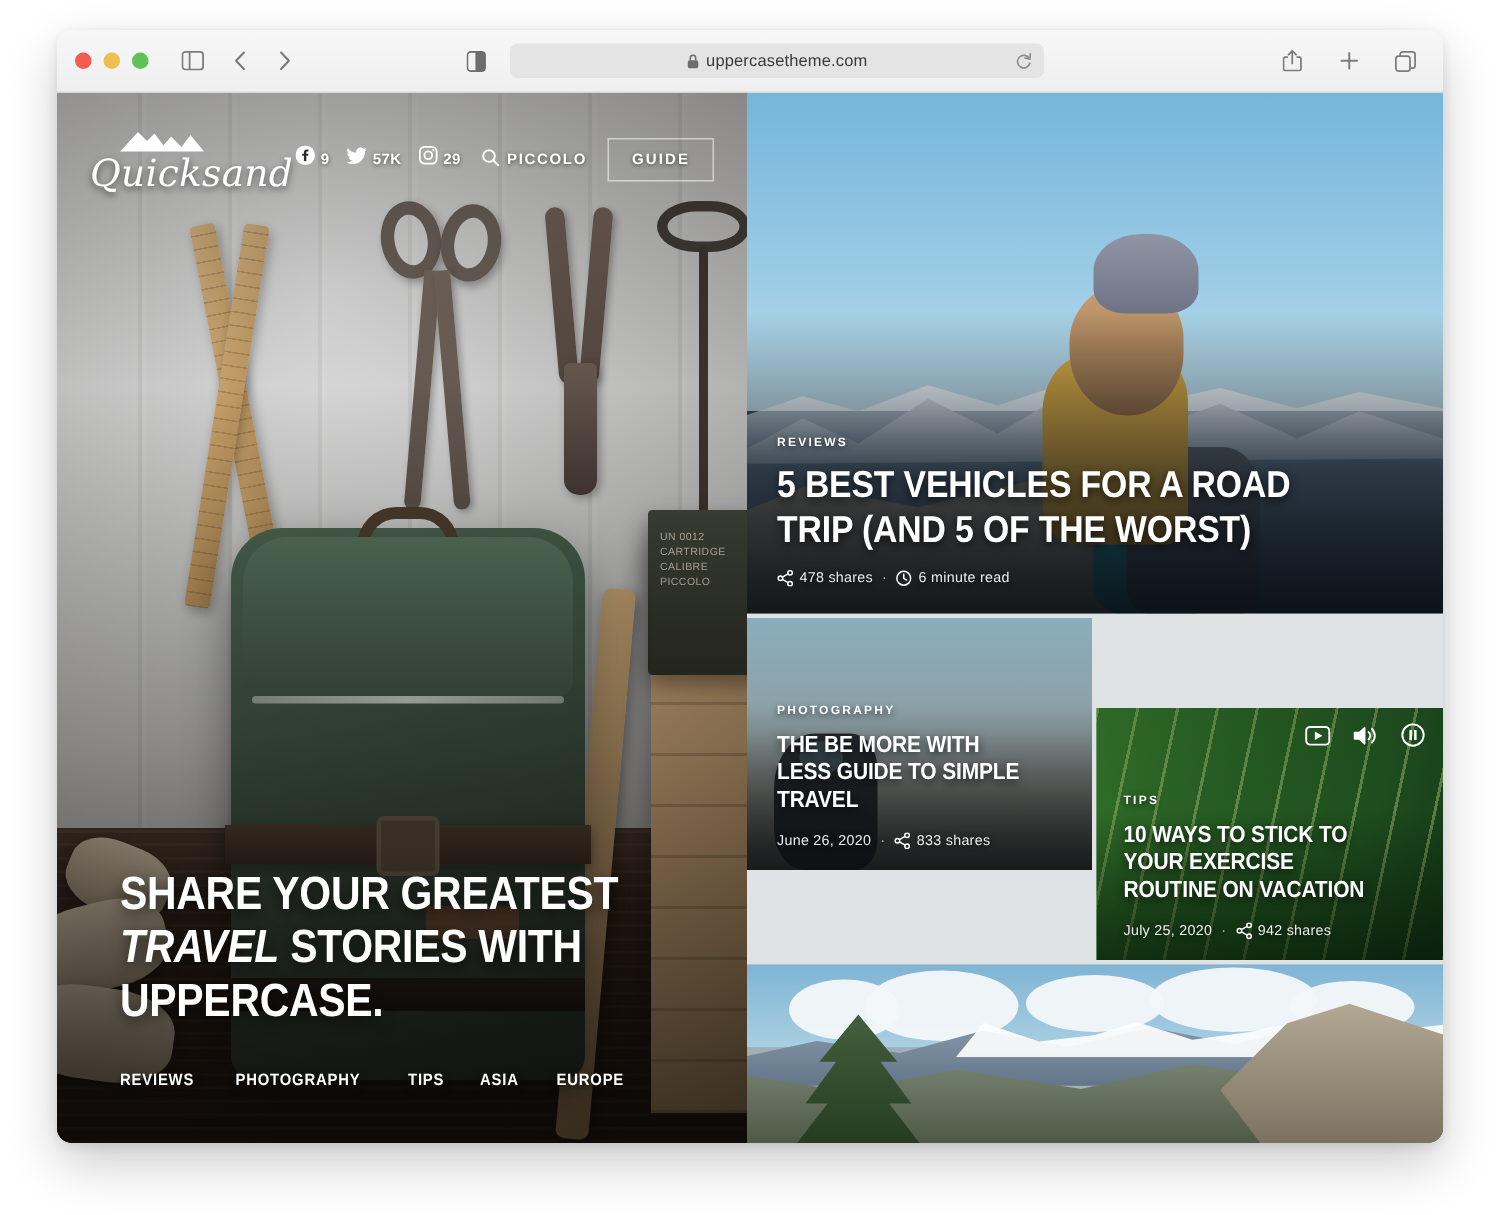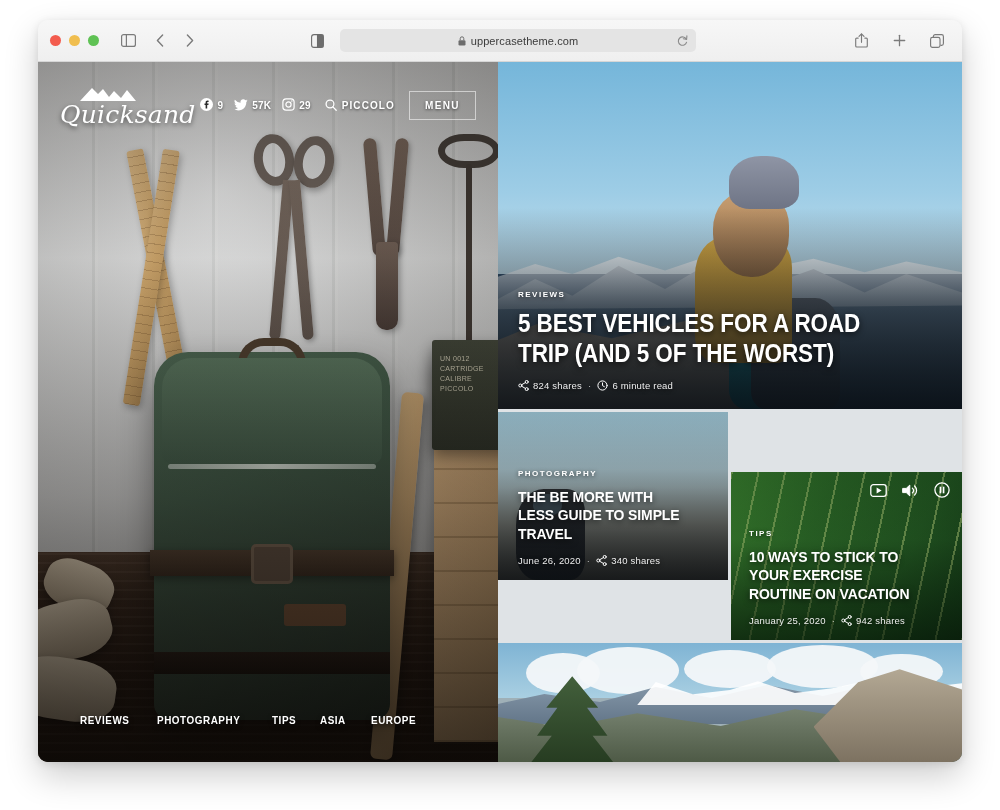--- a/index.html
+++ b/index.html
@@ -634,24 +634,31 @@
           <span class="search-btn">
             <span>
               <svg width="12" height="12" viewBox="0 0 12 12" fill="none" stroke="#ffffff" stroke-width="1.3" stroke-linecap="round">
                 <circle cx="5" cy="5" r="3.9"></circle>
                   <line x1="7.9" y1="7.9" x2="11.2" y2="11.2"></line>
               </svg>
             </span>
             <span>PICCOLO</span>
           </span>
 
-          <span class="menu-btn">MENU</span>
+          <span class="menu-btn">GUIDE</span>
         </div>
       </div>
 
+      <div class="hero-copy">
+        <div class="hero-title">SHARE YOUR GREATEST</div>
+        <div class="hero-title">
+          <em>TRAVEL</em><span> STORIES WITH</span>
+        </div>
+        <div class="hero-title">UPPERCASE.</div>
+      </div>
 
       <div class="hero-cats">
         <span class="hero-cat">REVIEWS</span>
         <span class="hero-cat">PHOTOGRAPHY</span>
         <span class="hero-cat">TIPS</span>
         <span class="hero-cat">ASIA</span>
         <span class="hero-cat">EUROPE</span>
       </div>
     </div>
 
@@ -679,21 +686,21 @@
             <span class="meta-item">
               <span class="meta-icon">
                 <svg width="11" height="11" viewBox="0 0 11 11" fill="none" stroke="#ffffff" stroke-width="1" stroke-linecap="round">
                   <circle cx="8.7" cy="1.9" r="1.5"></circle>
                     <circle cx="2.3" cy="5.5" r="1.5"></circle>
                     <circle cx="8.7" cy="9.1" r="1.5"></circle>
                   <line x1="3.6" y1="4.8" x2="7.4" y2="2.6"></line>
                     <line x1="3.6" y1="6.2" x2="7.4" y2="8.4"></line>
                 </svg>
               </span>
-              <span>824 shares</span>
+              <span>478 shares</span>
             </span>
             <span class="meta-sep">·</span>
             <span class="meta-item">
               <span class="meta-icon">
                 <svg width="11" height="11" viewBox="0 0 11 11" fill="none" stroke="#ffffff" stroke-width="1" stroke-linecap="round">
                   <circle cx="5.5" cy="5.5" r="4.6"></circle>
                     <polyline points="5.5,2.9 5.5,5.6 7.4,6.7"></polyline>
                 </svg>
               </span>
               <span>6 minute read</span>
@@ -717,21 +724,21 @@
             <span class="meta-item">
               <span class="meta-icon">
                 <svg width="11" height="11" viewBox="0 0 11 11" fill="none" stroke="#ffffff" stroke-width="1" stroke-linecap="round">
                   <circle cx="8.7" cy="1.9" r="1.5"></circle>
                     <circle cx="2.3" cy="5.5" r="1.5"></circle>
                     <circle cx="8.7" cy="9.1" r="1.5"></circle>
                   <line x1="3.6" y1="4.8" x2="7.4" y2="2.6"></line>
                     <line x1="3.6" y1="6.2" x2="7.4" y2="8.4"></line>
                 </svg>
               </span>
-              <span>340 shares</span>
+              <span>833 shares</span>
             </span>
           </div>
         </div>
       </div>
 
       <div class="card card-tips">
         <div class="bg-tips"></div>
         <div class="card-tips-shade"></div>
 
         <div class="video-ctrls">
@@ -754,21 +761,21 @@
               <rect x="5.6" y="4.7" width="1.7" height="6.6" fill="#ffffff" stroke="none"></rect>
               <rect x="8.7" y="4.7" width="1.7" height="6.6" fill="#ffffff" stroke="none"></rect>
             </svg>
           </span>
         </div>
 
         <div class="card-body">
           <div class="card-kicker">TIPS</div>
           <div class="card-title">10 WAYS TO STICK TO YOUR EXERCISE ROUTINE ON VACATION</div>
           <div class="card-meta">
-            <span>January 25, 2020</span>
+            <span>July 25, 2020</span>
             <span class="meta-sep">·</span>
             <span class="meta-item">
               <span class="meta-icon">
                 <svg width="11" height="11" viewBox="0 0 11 11" fill="none" stroke="#ffffff" stroke-width="1" stroke-linecap="round">
                   <circle cx="8.7" cy="1.9" r="1.5"></circle>
                     <circle cx="2.3" cy="5.5" r="1.5"></circle>
                     <circle cx="8.7" cy="9.1" r="1.5"></circle>
                   <line x1="3.6" y1="4.8" x2="7.4" y2="2.6"></line>
                     <line x1="3.6" y1="6.2" x2="7.4" y2="8.4"></line>
                 </svg>

